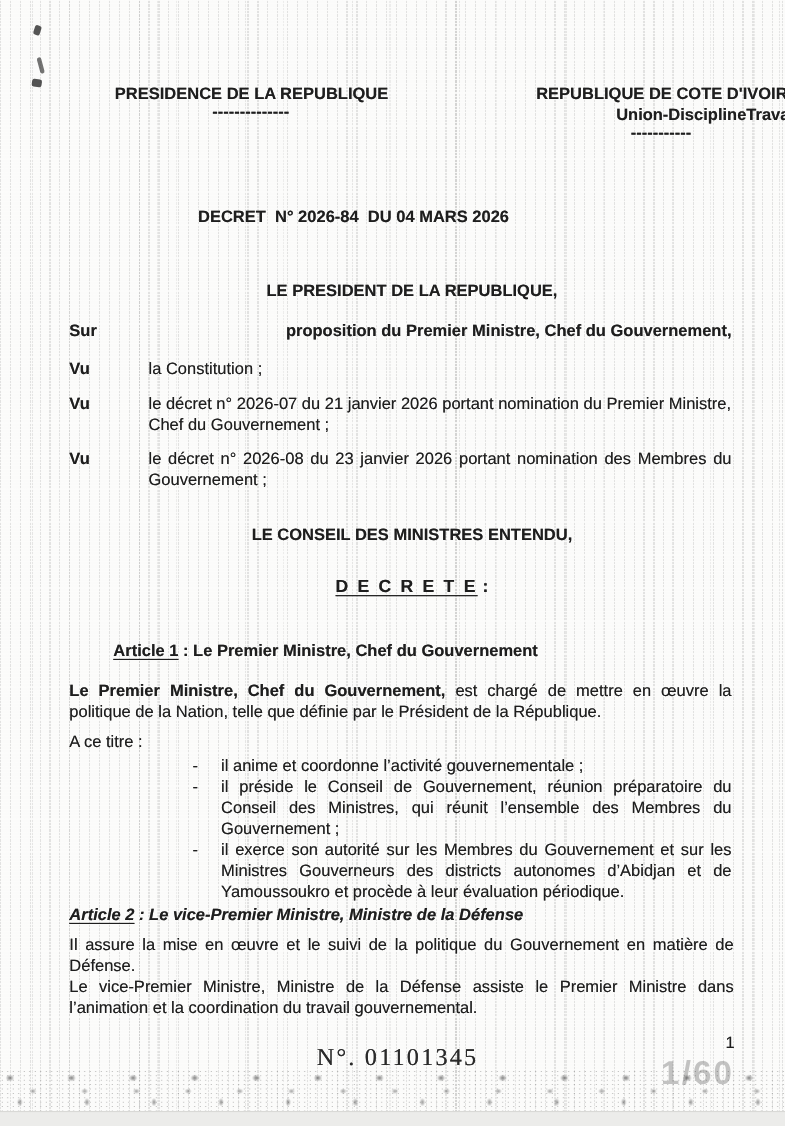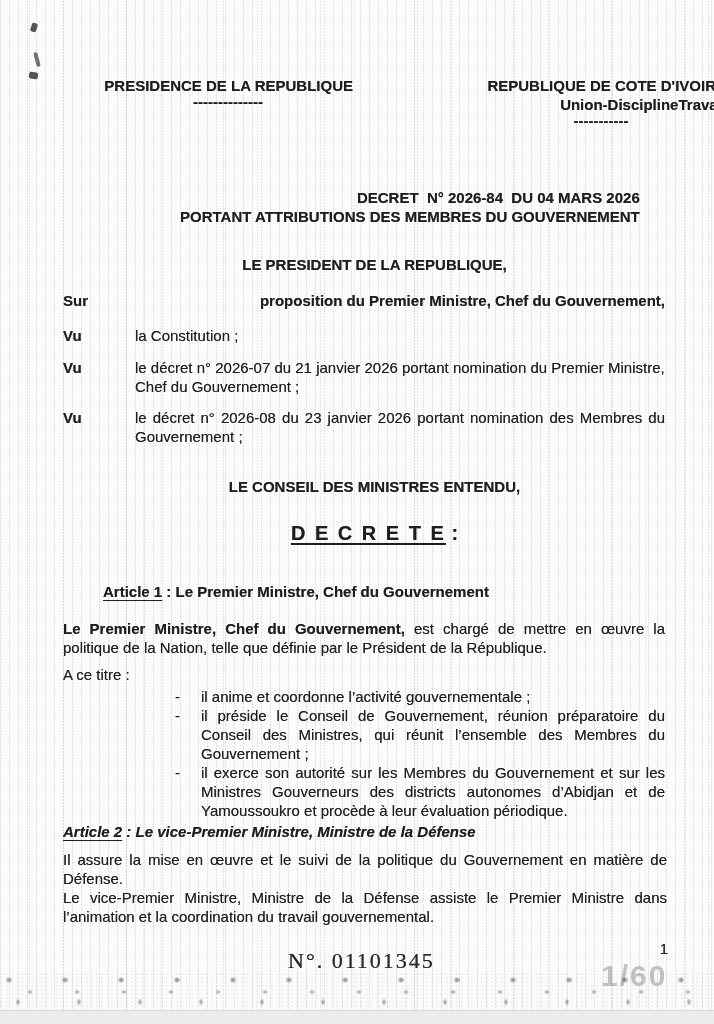--- a/index.html
+++ b/index.html
@@ -34,21 +34,21 @@
   .pre{ white-space:pre-wrap; }
 
   .salutation{ top:255px; }
 
   .visa-row{ left:63px; width:602px; display:flex; }
   .visa-label{ width:72px; flex:0 0 72px; font-weight:bold; }
   .visa-text{ flex:1; }
   .vr0{ top:291px; } .vr1{ top:326px; } .vr2{ top:358px; } .vr3{ top:408px; }
 
   .council{ top:477px; }
-  .decrete{ top:524px; font-size:20px; }
+  .decrete{ top:524px; font-size:16px; }
   .decrete .u{ letter-spacing:2px; }
 
   .art-head{ left:63px; }
   .a1h{ top:582px;margin-left:40px; } .a2h{ top:822px;font-style:italic; }
 
   .a1-lead{ left:63px; top:619px; width:602px; }
   .a1-titre{ left:63px; top:665px; width:602px; }
 
   .bullets{ left:175px; top:687px; width:490px; }
   .bullet-row{ display:flex; }
@@ -104,21 +104,20 @@
     <div class="rule-dashes txt">--------------</div>
   </div>
   <div class="abs header-right">
     <div class="b txt">REPUBLIQUE DE COTE D'IVOIRE</div>
     <div class="b txt">Union-DisciplineTravail</div>
     <div class="rule-dashes txt">-----------</div>
   </div>
 
   <div class="abs title-block">
     <div class="b txt pre">DECRET  N° 2026-84  DU 04 MARS 2026</div>
-    <div class="b txt">PORTANT ATTRIBUTIONS DES MEMBRES DU GOUVERNEMENT</div>
   </div>
 
   <div class="abs center-band salutation b txt">LE PRESIDENT DE LA REPUBLIQUE,</div>
 
   <div class="abs visa-row vr0">
     <div class="visa-label txt">Sur</div>
     <div class="visa-text b txt">proposition du Premier Ministre, Chef du Gouvernement,</div>
   </div>
   <div class="abs visa-row vr1">
     <div class="visa-label txt">Vu</div>

